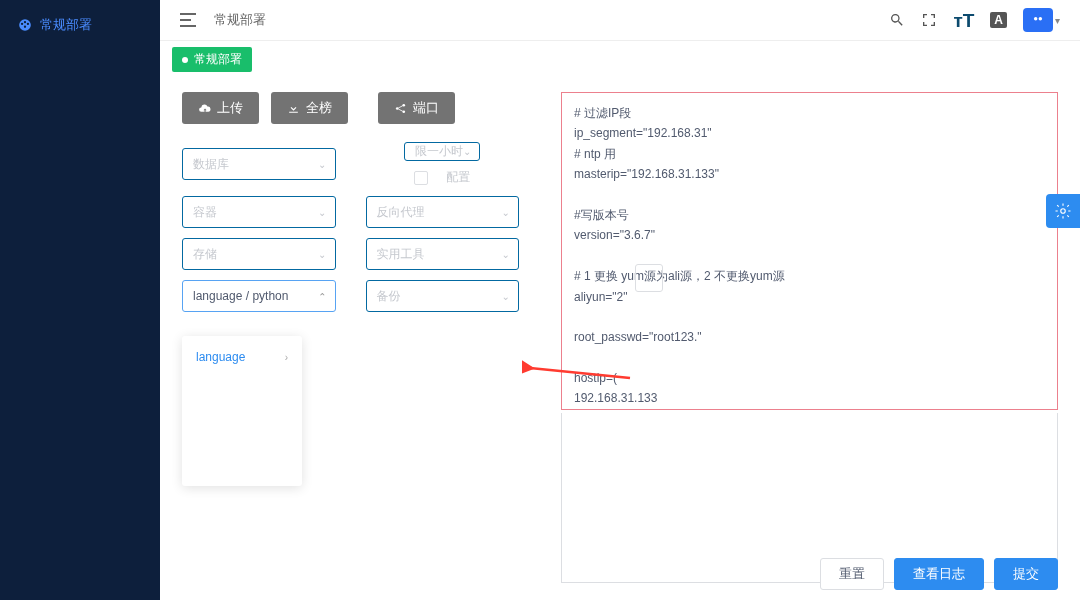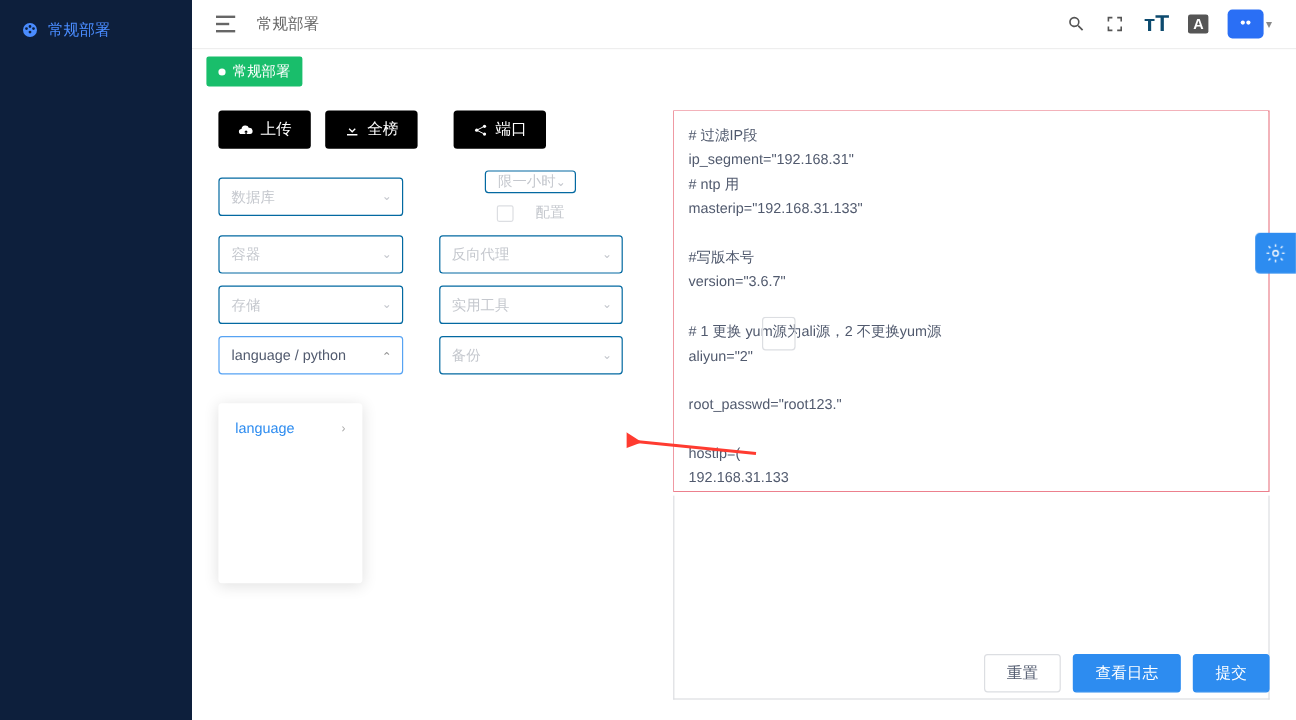--- a/index.html
+++ b/index.html
@@ -35,21 +35,21 @@
     .status-tag { display: inline-flex; align-items: center; gap: 6px; background: #19be6b; color: #fff; padding: 4px 10px; font-size: 12px; border-radius: 2px; }
     .status-dot { width: 6px; height: 6px; border-radius: 50%; background: #fff; }
     
     
     .content { flex: 1; padding: 14px 22px; display: flex; gap: 42px; }
     .left-col { width: 337px; position: relative; }
     .right-col { flex: 1; }
     
     
     .btn-row { display: flex; gap: 12px; margin-bottom: 18px; }
-    .btn { height: 32px; padding: 0 16px; border: none; border-radius: 3px; background: #000000; color: #fff; font-size: 13px; display: inline-flex; align-items: center; gap: 6px; cursor: pointer; }
+    .btn { height: 32px; padding: 0 16px; border: none; border-radius: 3px; background: #737373; color: #fff; font-size: 13px; display: inline-flex; align-items: center; gap: 6px; cursor: pointer; }
     .btn svg { width: 13px; height: 13px; fill: #fff; }
     
     
     .selects { display: grid; grid-template-columns: 1fr 1fr; gap: 10px 30px; align-items: center; }
     .first-row { display: flex; gap: 8px; align-items: center; flex-direction: column; }
     .select-box { height: 32px; border: 1px solid #0369a1; border-radius: 3px; display: flex; align-items: center; padding: 0 8px 0 10px; background: #fff; color: #c5c8ce; font-size: 12px; cursor: pointer; position: relative; }
     .select-box.active { border-color: #57a3f3; color: #515a6e; }
     .select-box .arrow { margin-left: auto; font-size: 10px; color: #c5c8ce; }
     .select-box.active .arrow { color: #999; transform: rotate(180deg); }
     .first-row .select-box { flex: 1; }
@@ -70,21 +70,21 @@
     .arrow-annot svg { width: 100%; height: 100%; }
     
     
     .hidden-select { position: absolute; top: 264px; left: 475px; width: 28px; height: 28px; border: 1px solid #dcdee2; border-radius: 3px; display: flex; align-items: center; justify-content: center; color: #c5c8ce; font-size: 10px; }
     
     
     .code-area { width: 100%; height: 318px; border: 1px solid #ec808d; padding: 10px 12px; font-size: 12px; font-family: inherit; color: #515a6e; line-height: 1.7; resize: none; background: #fff; white-space: pre; }
     .code-area-lower { width: 100%; height: 170px; border: 1px solid #dcdee2; border-top: none; margin-top: 0px; resize: none; background: #fff; }
     
     
-    .footer { position: absolute; bottom: 23px; right: 22px; display: flex; gap: 10px; }
+    .footer { position: absolute; bottom: 10px; right: 22px; display: flex; gap: 10px; }
     .fbtn { height: 32px; padding: 0 18px; border-radius: 3px; font-size: 13px; display: inline-flex; align-items: center; cursor: pointer; border: 1px solid #dcdee2; background: #fff; color: #515a6e; }
     .fbtn.primary { background: #2d8cf0; color: #fff; border-color: #2d8cf0; }
     
     
     .float-badge { position: absolute; right: 0; top: 194px; width: 34px; height: 34px; background: #2d8cf0; border-radius: 4px 0 0 4px; display: flex; align-items: center; justify-content: center; cursor: pointer; }
     .float-badge svg { width: 18px; height: 18px; fill: none; stroke: #fff; stroke-width: 1.5; }
   </style>
 </head>
 <body>
 

